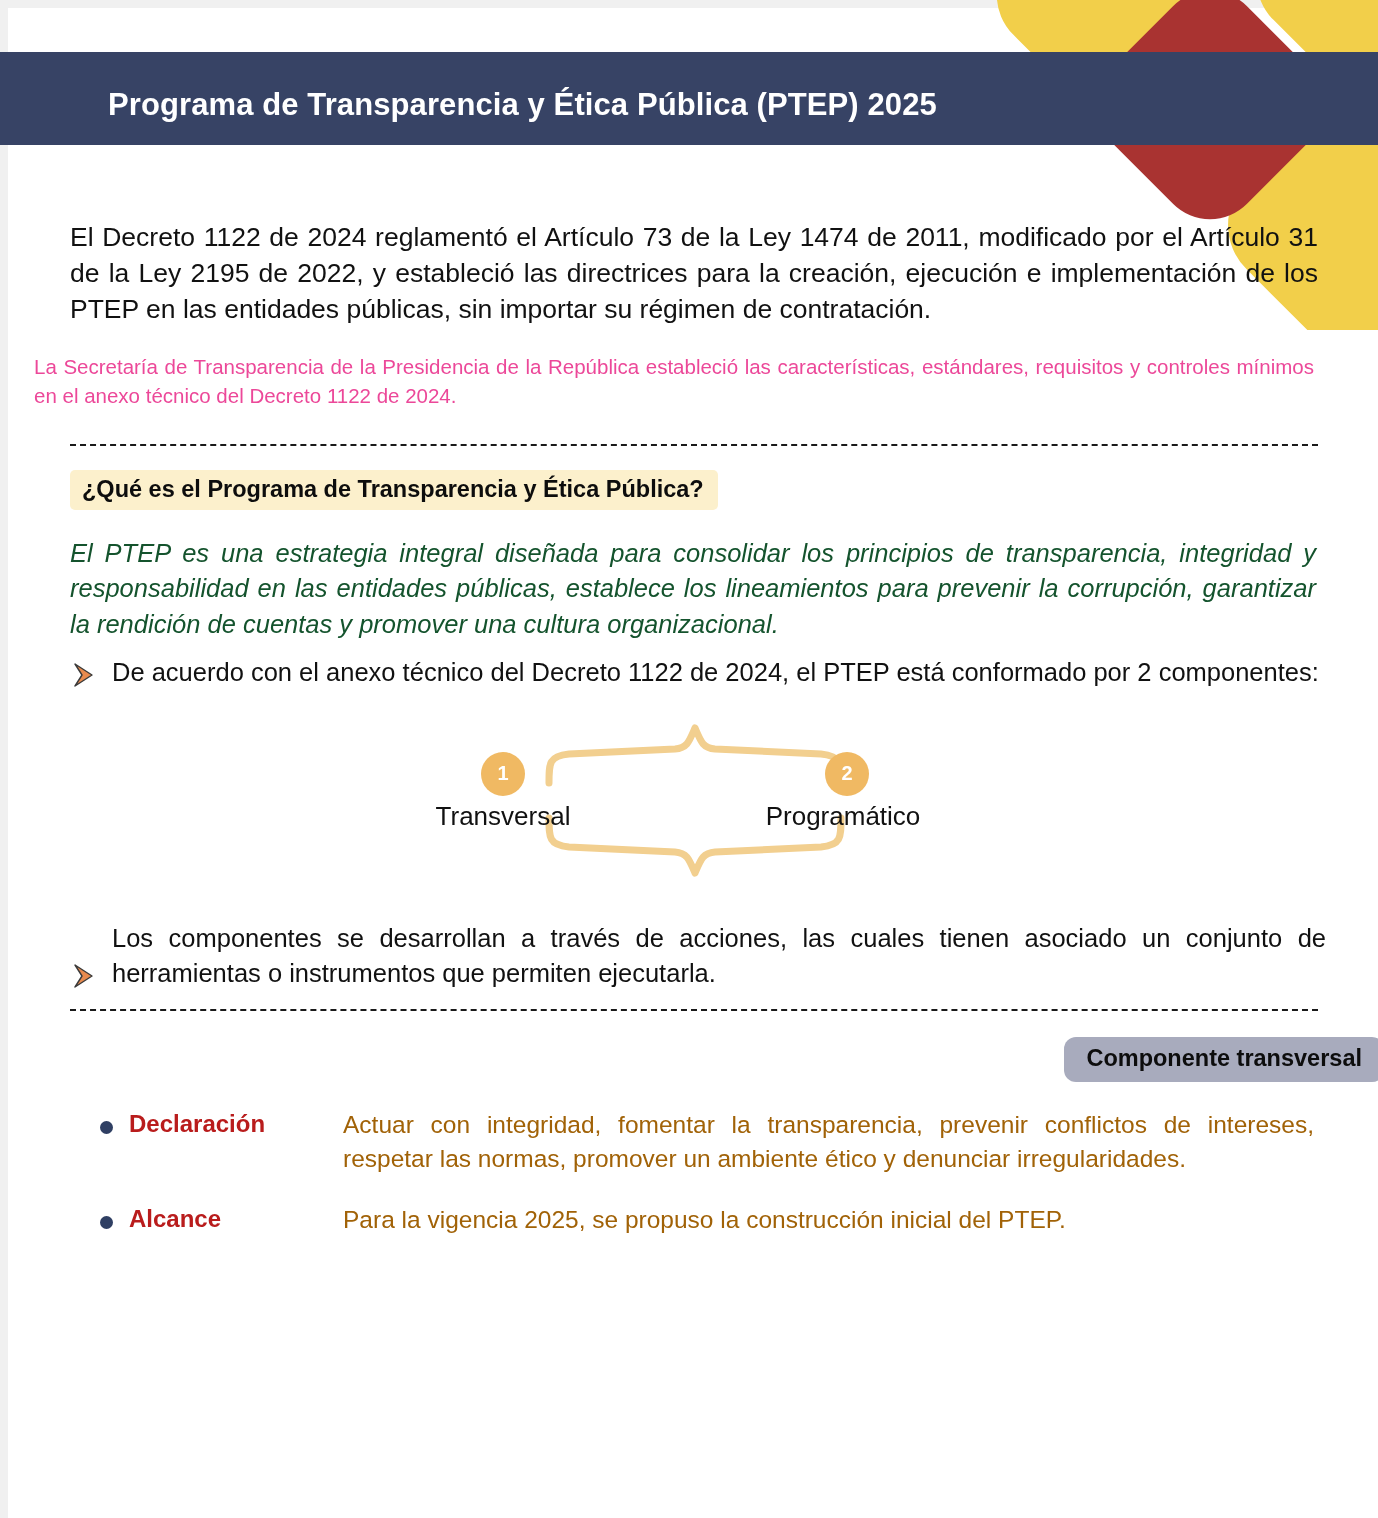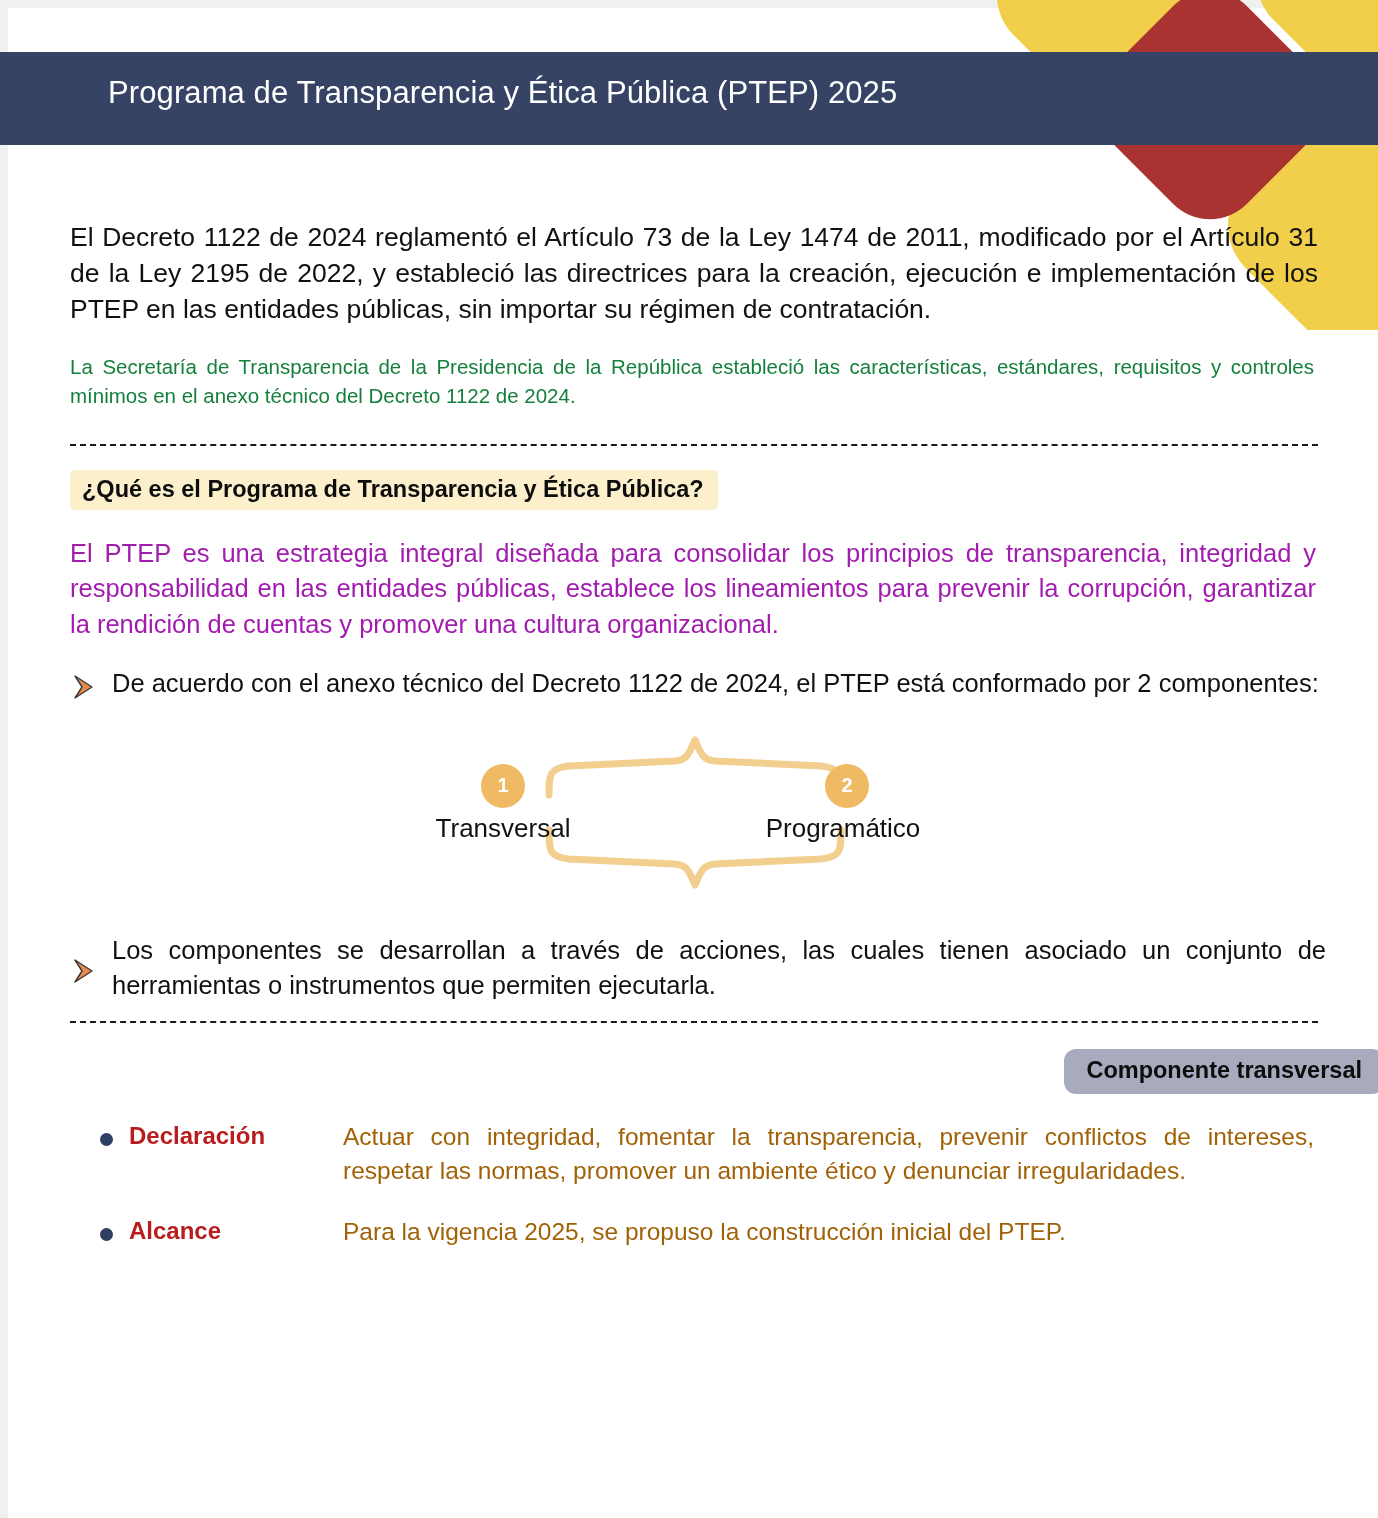--- a/index.html
+++ b/index.html
@@ -78,27 +78,27 @@
   
   .header-bar {
     position: absolute;
     left: 0; top: 52px;
     width: 1378px; height: 93px;
     background: #374365;
     z-index: 3;
   }
   .header-title {
     position: absolute;
-    left: 108px; top: 52px;
+    left: 108px; top: 64px;
     width: 1000px; height: 82px;
     display: flex;
     align-items: center;
     color: #ffffff;
     font-size: 31px;
-    font-weight: normal;
+    font-weight: bold;
     letter-spacing: 0.1px;
     z-index: 4;
     white-space: nowrap;
   }
 
   
   .content {
     position: absolute;
     left: 6px; top: 145px;
     width: 1378px;
@@ -107,24 +107,24 @@
 
   .para-intro {
     margin: 74px 66px 0 64px;
     font-size: 26.5px;
     line-height: 1.36;
     color: #111111;
     text-align: justify;
     text-justify: inter-word;
   }
   .para-sub {
-    margin: 26px 70px 0 64px;
+    margin: 26px 70px 0 28px;
     font-size: 20.5px;
     line-height: 1.4;
-    color: #15803d;
+    color: #ec4899;
     text-align: justify;
     text-justify: inter-word;
   }
 
   .divider {
     margin: 34px 66px 0 64px;
     border: 0;
     border-top: 2px dashed #1a1a1a;
     height: 0;
   }
@@ -138,30 +138,31 @@
     font-size: 23.5px;
     font-weight: bold;
     color: #0d0d0d;
     line-height: 1.05;
   }
 
   .para-body {
     margin: 26px 68px 0 64px;
     font-size: 25.5px;
     line-height: 1.38;
-    color: #a21caf;
-    text-align: justify;
-    text-justify: inter-word;
+    color: #14532d;
+    text-align: justify;
+    text-justify: inter-word;
+    font-style: italic;
   }
 
   
   .arrow-row {
     display: flex;
-    align-items: center;
-    margin: 24px 58px 0 64px;
+    align-items: flex-end;
+    margin: 12px 58px 0 64px;
   }
   .arrow-icon {
     flex: 0 0 auto;
     width: 30px; height: 30px;
     margin-top: 6px;
     margin-right: 12px;
   }
   .arrow-row .arrow-text {
     flex: 1 1 auto;
     font-size: 25.5px;

